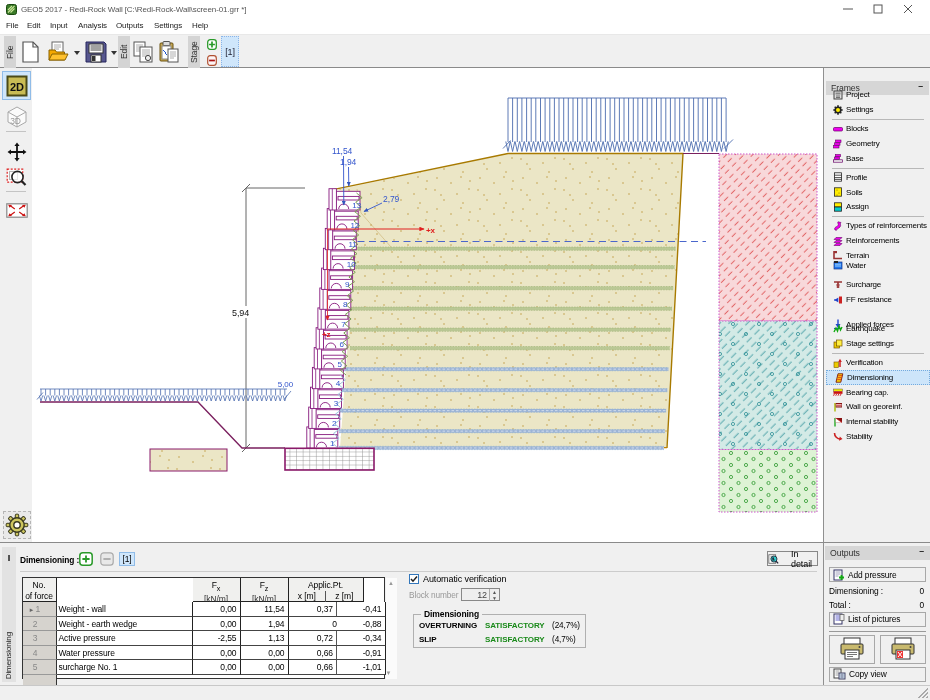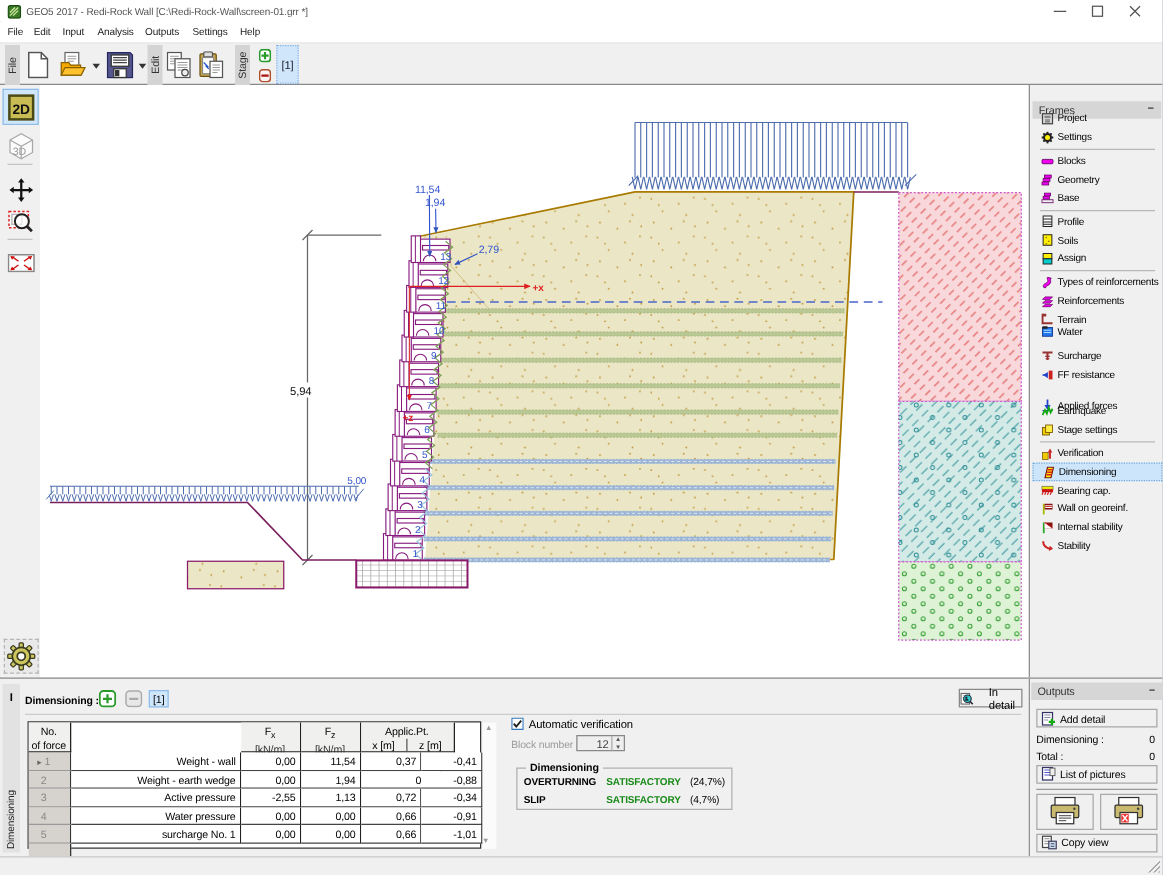--- a/index.html
+++ b/index.html
@@ -49,21 +49,21 @@
  background:#f0f0ee;text-align:center;font-size:8.5px;padding-top:1.5px}
 .th div{line-height:11px}
 .th .un{color:#333}
 .un2{display:flex}
 .un2 span{flex:1}
 .un2 span+span{border-left:1px solid #555}
 .tr{position:absolute;left:0;width:363px;height:14.55px}
 .td{position:absolute;top:0;height:14.55px;border-right:1.6px solid #222;border-bottom:1px solid #444;
  font-size:8.5px;text-align:right;padding:2px 3px 0 0;background:#fff}
 .td.thin{border-right:1px solid #555}
-.td.tl{text-align:right;padding-left:18px}
+.td.tl{text-align:left;padding-left:2px}
 .td.rh{left:0;width:34px;background:#d6d3ce;color:#888;text-align:center;padding-right:8px;
  border-right:1px solid #333;border-bottom:1px solid #999}
 .rarr{color:#666;font-size:7px}
 #fscroll{position:absolute;left:385.5px;top:35px;width:11px;height:101px;background:#fbfbfb}
 .sarr{color:#999;font-size:6px;text-align:center;line-height:10px}
 .chk{position:absolute;left:409px;top:31px;display:flex;gap:4px;align-items:center;font-size:9px}
 #spin{position:absolute;left:461px;top:45px;width:39px;height:13px;border:1px solid #888;
  background:#eee;font-size:9px;text-align:right;padding:1px 12px 0 0;color:#444}
 .sbtns{position:absolute;right:0;top:0;width:10px;height:12px;font-size:5px;color:#555;
  border-left:1px solid #aaa;text-align:center;line-height:6px}
@@ -970,21 +970,21 @@
     </fieldset>
 </div>
 <div id="outputs">
 <div class="phdr" style="left:1px;top:3px;width:105px"><span>Outputs</span><span class="pmin">–</span></div>
 <div class="obtn" style="top:24px">
       <svg width="12" height="12" viewBox="0 0 12 12" style="">
         <rect x="1" y="1" width="8" height="10" fill="#fff" stroke="#336"></rect>
         <path d="M2.5,3 h5 M2.5,5 h5 M2.5,7 h3" stroke="#88a" stroke-width="0.8"></path>
         <path d="M8.5,6 v5 M6,8.5 h5" stroke="#1a1" stroke-width="1.8"></path>
       </svg>
-      <span>Add detail</span>
+      <span>Add pressure</span>
     </div>
 <div class="olab" style="top:43px">
       <span>Dimensioning :</span>
       <span class="oval">0</span>
     </div>
 <div class="olab" style="top:56.5px">
       <span>Total :</span>
       <span class="oval">0</span>
     </div>
 <div class="obtn" style="top:68.5px">

